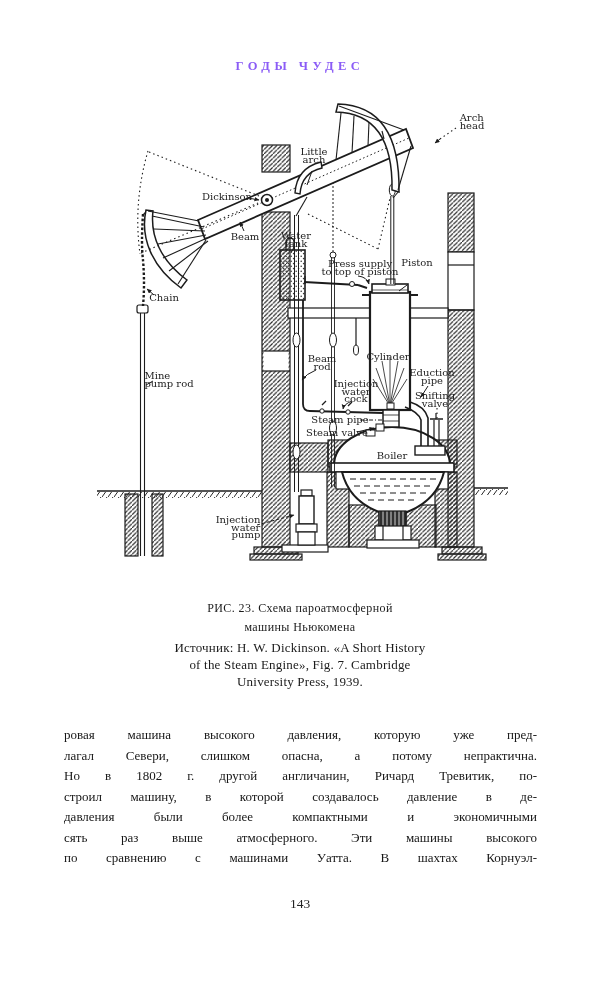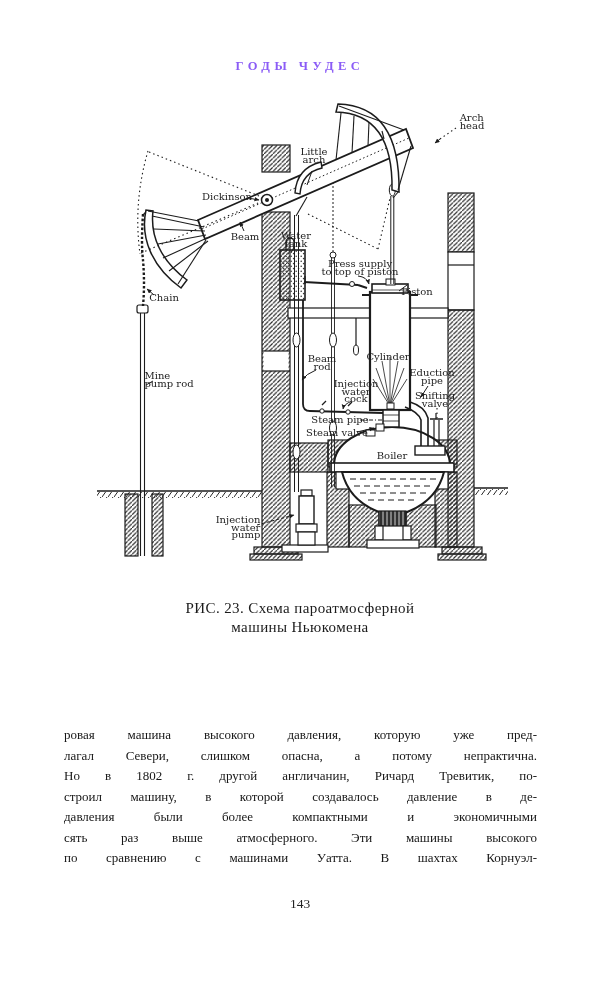--- a/index.html
+++ b/index.html
@@ -8,21 +8,21 @@
   .header{position:absolute;left:0;top:59px;width:600px;text-align:center;
           font-size:12.5px;font-weight:bold;letter-spacing:4.5px;color:#8b5cf6;}
   .figure{position:absolute;left:0;top:0;width:600px;height:982px;}
   .figure svg{position:absolute;left:0;top:0;}
   .dlabel{position:absolute;transform:translate(-50%,-50%);
           font-family:"DejaVu Serif",serif;font-size:10px;line-height:7.6px;
           color:#1d1d1d;white-space:pre-line;text-align:center;}
   .dlabel.ra{text-align:right;}
   .dlabel.la{text-align:left;}
   .caption{position:absolute;left:0;top:599px;width:600px;text-align:center;
-           font-size:15px;line-height:18.5px;letter-spacing:.4px;color:#1b1b1b;}
+           font-size:12px;line-height:18.5px;letter-spacing:.4px;color:#1b1b1b;}
   .source{position:absolute;left:0;top:639px;width:600px;text-align:center;
           font-size:13px;line-height:17px;letter-spacing:.2px;color:#1b1b1b;}
   .bodytext{position:absolute;left:64px;top:725px;width:473px;
             font-size:13px;line-height:20.5px;color:#161616;}
   .bodytext div{text-align:justify;text-align-last:justify;}
   .pagenum{position:absolute;left:0;top:896px;width:600px;text-align:center;
            font-size:13.5px;color:#222;}
 </style>
 </head>
 <body>
@@ -265,21 +265,21 @@
 head</div>
     <div class="dlabel" style="left:314px;top:156px">Little
 arch</div>
     <div class="dlabel ra" style="left:227px;top:197px">Dickinson</div>
     <div class="dlabel" style="left:245px;top:237px">Beam</div>
     <div class="dlabel" style="left:164px;top:298px">Chain</div>
     <div class="dlabel" style="left:296px;top:240px">Water
 tank</div>
     <div class="dlabel" style="left:360px;top:268px">Press supply
 to top of piston</div>
-    <div class="dlabel" style="left:417px;top:292px">Piston</div>
+    <div class="dlabel" style="left:417px;top:263px">Piston</div>
     <div class="dlabel la" style="left:169px;top:380px">Mine
 pump rod</div>
     <div class="dlabel" style="left:322px;top:363px">Beam
 rod</div>
     <div class="dlabel" style="left:388px;top:357px">Cylinder</div>
     <div class="dlabel" style="left:356px;top:391px">Injection
 water
 cock</div>
     <div class="dlabel" style="left:432px;top:377px">Eduction
 pipe</div>
@@ -291,20 +291,25 @@
     <div class="dlabel ra" style="left:238px;top:527px">Injection
 water
 pump</div>
   </div>
 
   <div class="caption">
     <div>РИС. 23. Схема пароатмосферной</div>
     <div>машины Ньюкомена</div>
   </div>
 
+  <div class="source">
+    <div>Источник: H. W. Dickinson. «A Short History</div>
+    <div>of the Steam Engine», Fig. 7. Cambridge</div>
+    <div>University Press, 1939.</div>
+  </div>
 
   <div class="bodytext">
     <div>ровая машина высокого давления, которую уже пред-</div>
     <div>лагал Севери, слишком опасна, а потому непрактична.</div>
     <div>Но в 1802 г. другой англичанин, Ричард Тревитик, по-</div>
     <div>строил машину, в которой создавалось давление в де-</div>
     <div>давления были более компактными и экономичными</div>
     <div>сять раз выше атмосферного. Эти машины высокого</div>
     <div>по сравнению с машинами Уатта. В шахтах Корнуэл-</div>
   </div>

